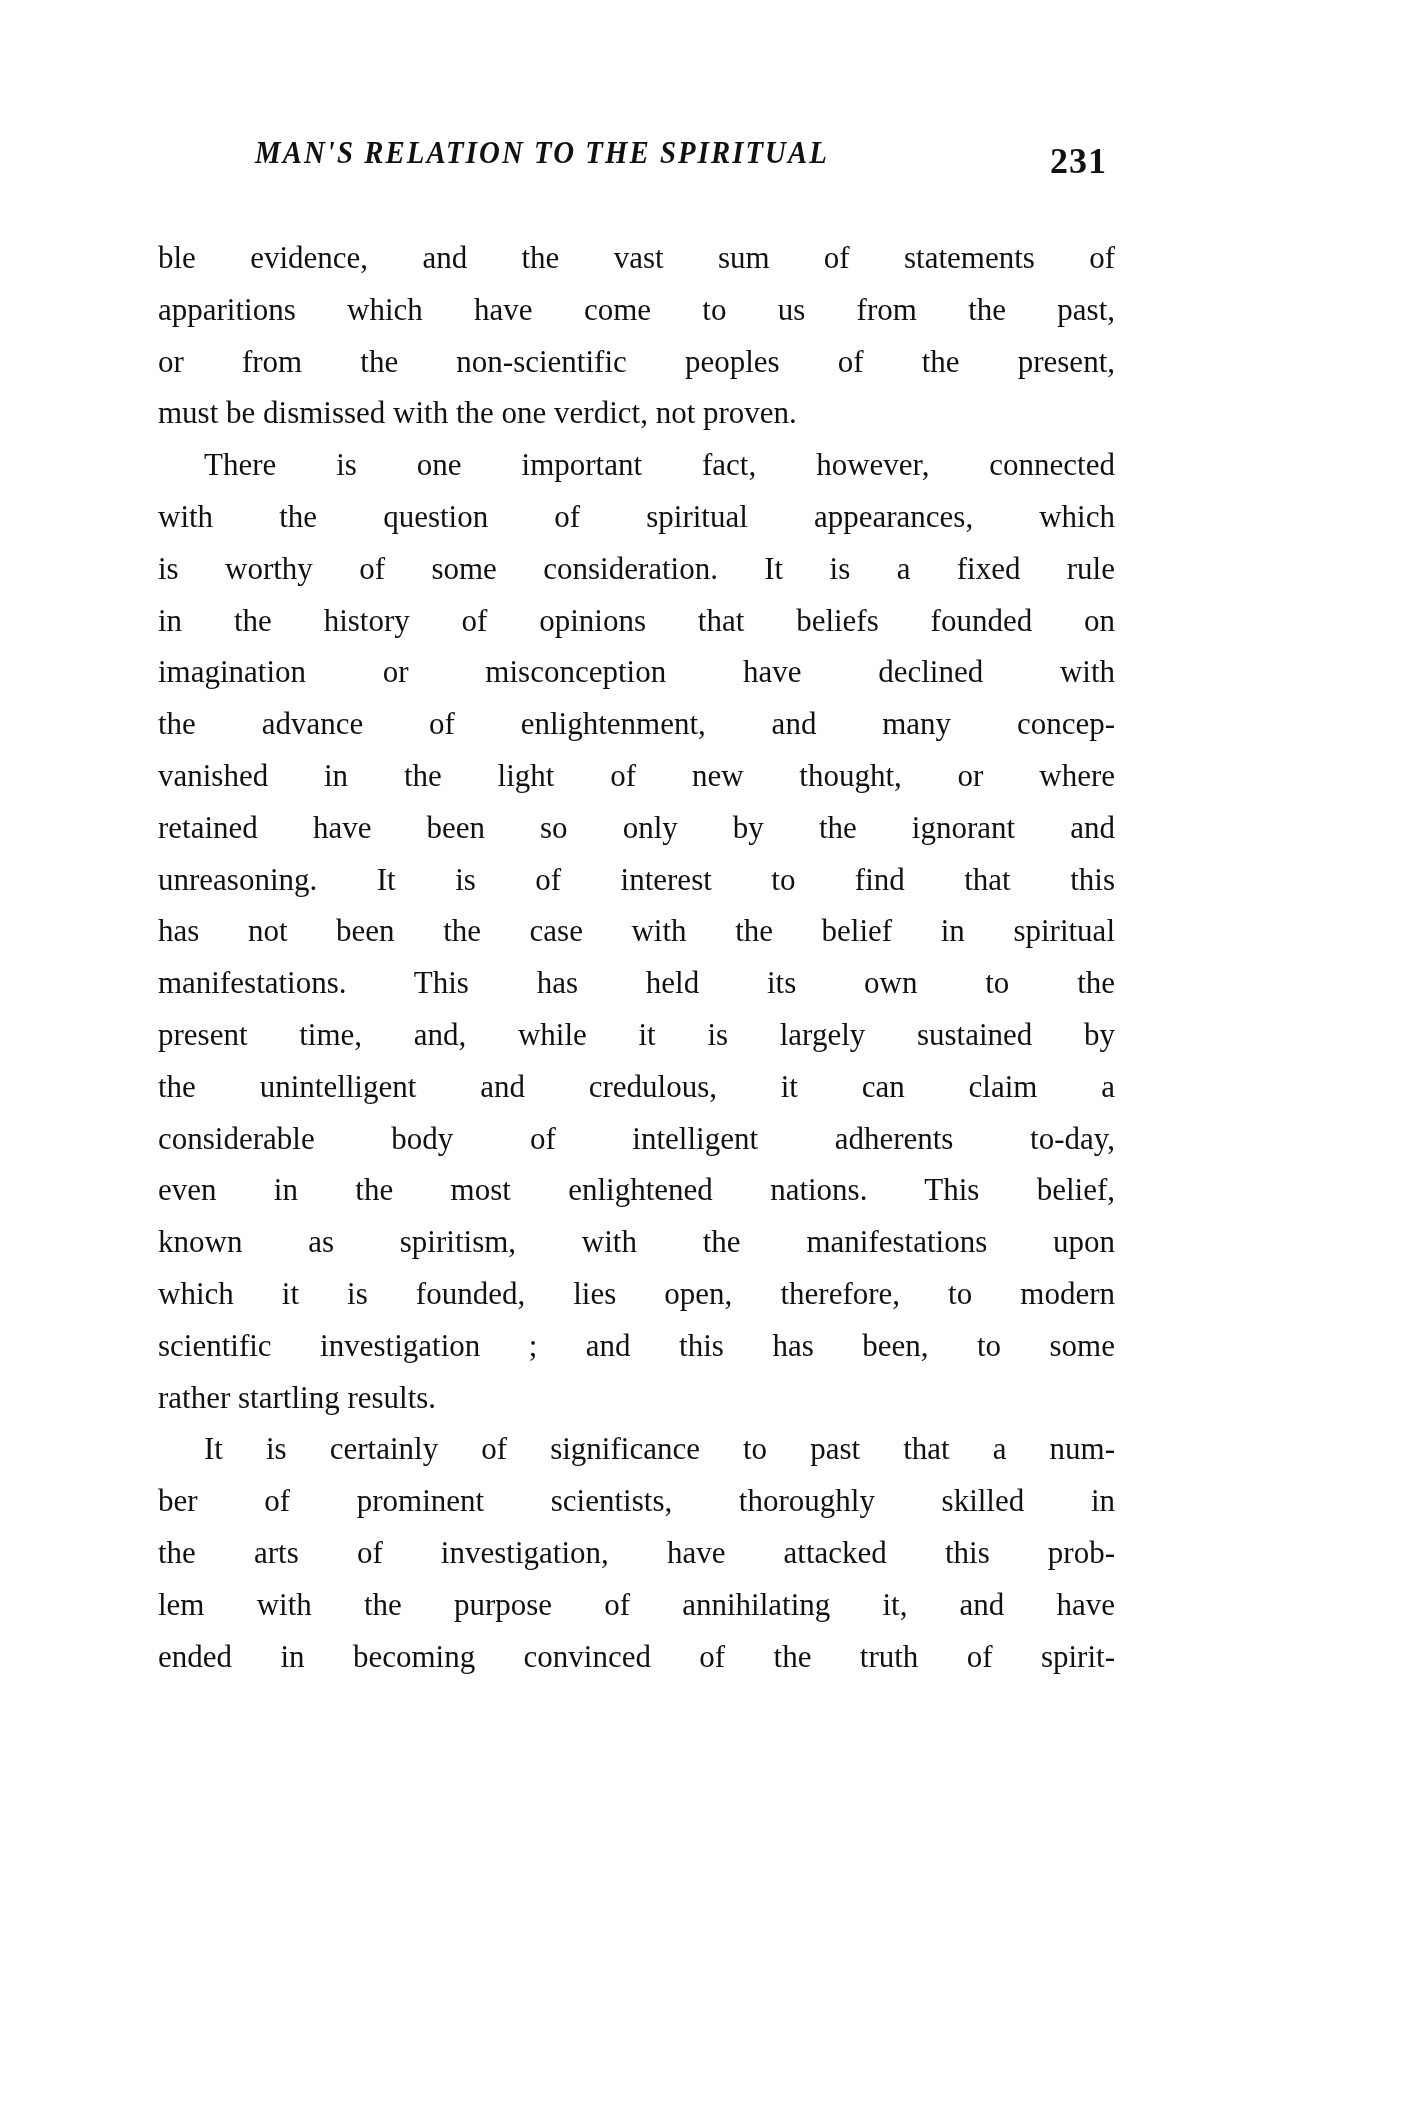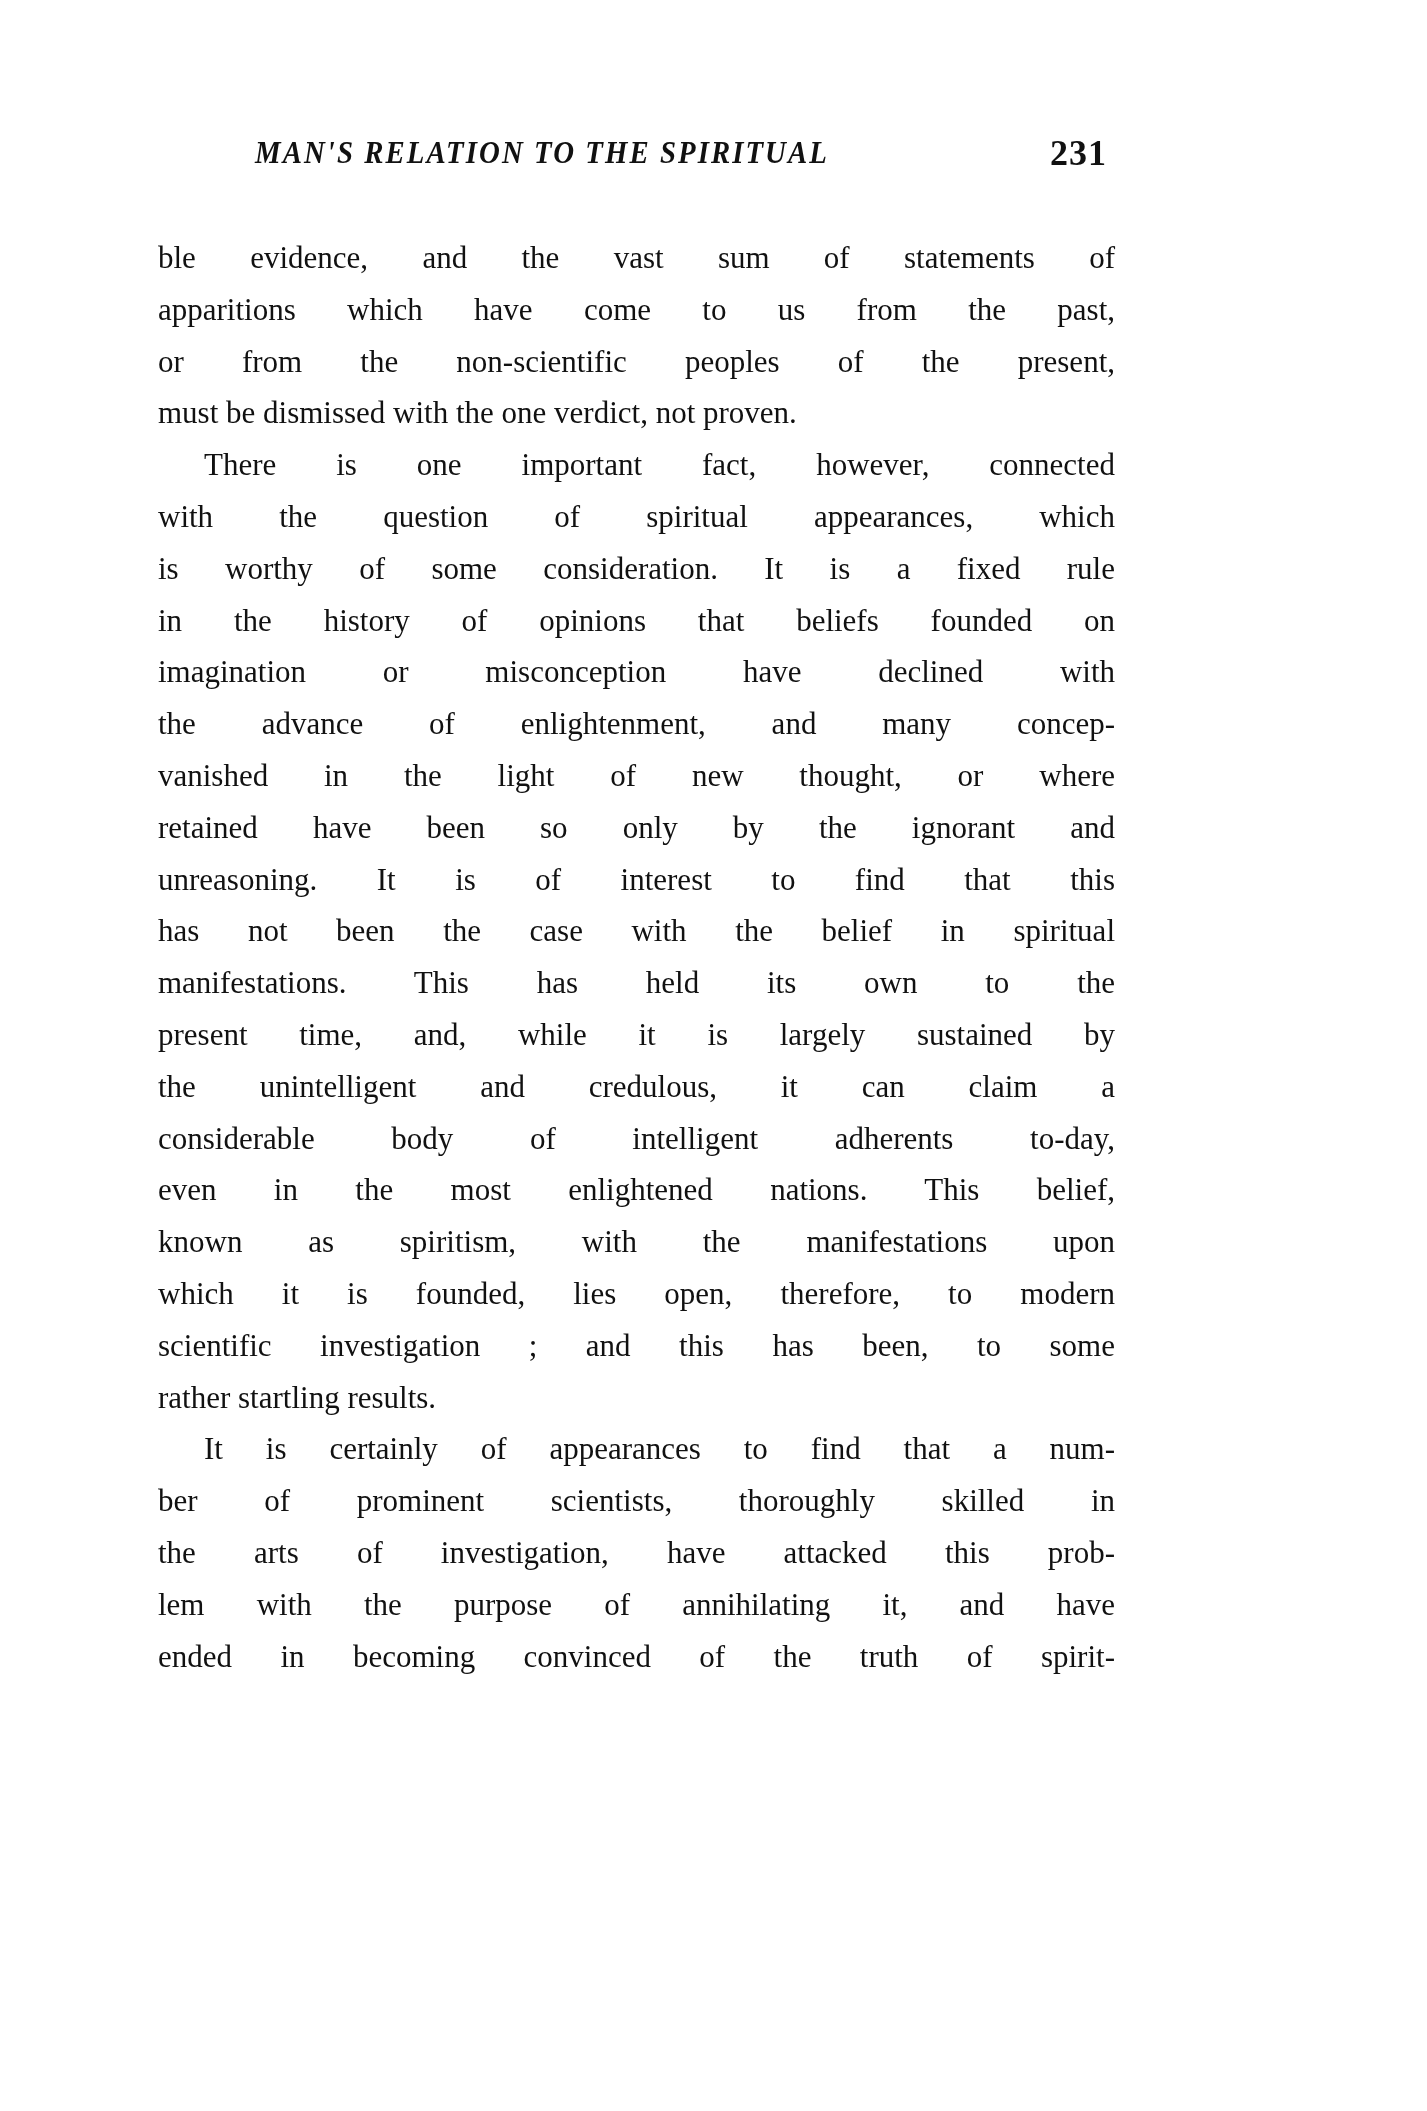--- a/index.html
+++ b/index.html
@@ -31,21 +31,21 @@
     font-size: 31px;
     letter-spacing: 2.2px;
     line-height: 50px;
     white-space: nowrap;
     transform: scaleX(0.93);
     transform-origin: left center;
   }
   .page-number {
     position: absolute;
     left: 795px;
-    top: 0;
+    top: 8px;
     font-size: 36px;
     line-height: 50px;
     letter-spacing: 1px;
     white-space: nowrap;
   }
   .body-text {
     position: absolute;
     left: 158px;
     top: 232px;
     width: 957px;
@@ -101,19 +101,19 @@
     <span class="line">the unintelligent and credulous, it can claim a</span>
     <span class="line">considerable body of intelligent adherents to-day,</span>
     <span class="line">even in the most enlightened nations.  This belief,</span>
     <span class="line">known as spiritism, with the manifestations upon</span>
     <span class="line">which it is founded, lies open, therefore, to modern</span>
     <span class="line">scientific investigation ; and this has been, to some</span>
     <span class="line last">rather startling results.</span>
   </div>
 
   <div class="paragraph">
-    <span class="line indent">It is certainly of appearances to find that a num-</span>
+    <span class="line indent">It is certainly of significance to past that a num-</span>
     <span class="line">ber of prominent scientists, thoroughly skilled in</span>
     <span class="line">the arts of investigation, have attacked this prob-</span>
     <span class="line">lem with the purpose of annihilating it, and have</span>
     <span class="line">ended in becoming convinced of the truth of spirit-</span>
   </div>
 </div>
 
 </body></html>

